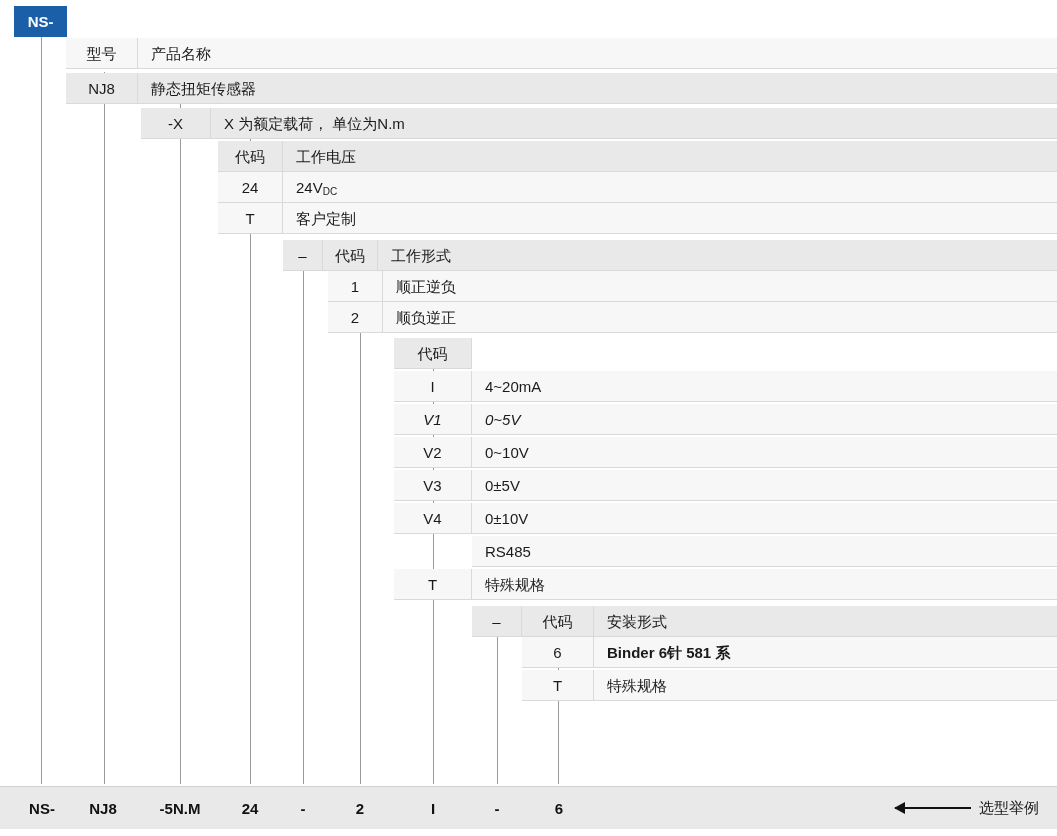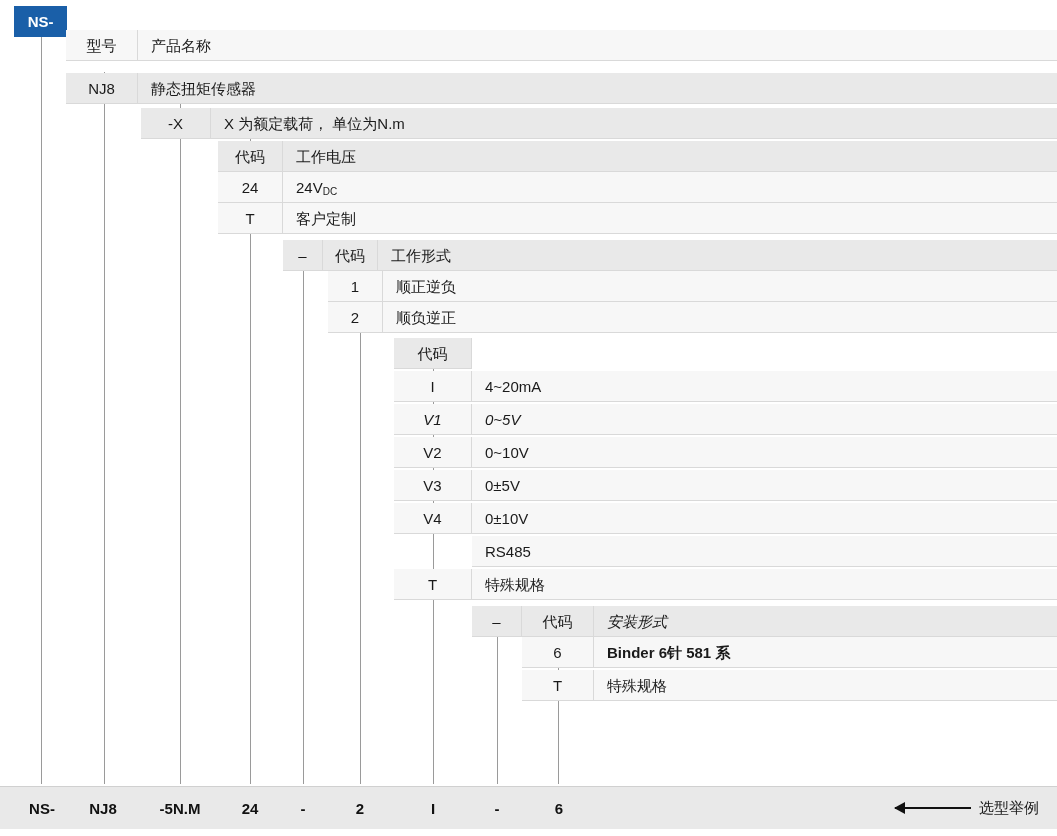--- a/index.html
+++ b/index.html
@@ -102,21 +102,21 @@
   <div class="vline" style="left:360px; top:270px; height:514px;"></div>
   <div class="vline" style="left:433px; top:368px; height:416px;"></div>
   <div class="vline" style="left:497px; top:636px; height:148px;"></div>
   <div class="vline" style="left:558px; top:636px; height:148px;"></div>
 
   <div class="row" style="left:14px;top:6px;width:1043px;height:31px;">
     <div class="cell brand-tag" style="width:55px;">NS-</div>
     <div class="cell desc-cell bg-grey bottom-line" style="width:1020px;margin-top:45px;">商标</div>
   </div>
 
-  <div class="row" style="left:66px;top:30px;width:991px;">
+  <div class="row" style="left:66px;top:38px;width:991px;">
     <div class="cell code-cell bg-white bottom-line" style="width:72px;">型号</div>
     <div class="cell desc-cell bg-white bottom-line" style="width:919px;">产品名称</div>
   </div>
 
   <div class="row" style="left:66px;top:73px;width:991px;">
     <div class="cell code-cell bg-grey bottom-line" style="width:72px;">NJ8</div>
     <div class="cell desc-cell bg-grey bottom-line" style="width:919px;">静态扭矩传感器</div>
   </div>
 
   <div class="row" style="left:141px;top:108px;width:916px;">
@@ -186,21 +186,21 @@
     <div class="cell desc-cell bg-white bottom-line" style="width:585px;">RS485</div>
   </div>
   <div class="row" style="left:394px;top:569px;width:663px;">
     <div class="cell code-cell bg-white bottom-line" style="width:78px;">T</div>
     <div class="cell desc-cell bg-white bottom-line" style="width:585px;">特殊规格</div>
   </div>
 
   <div class="row" style="left:472px;top:606px;width:585px;">
     <div class="cell code-cell bg-grey bottom-line" style="width:50px;">–</div>
     <div class="cell code-cell bg-grey bottom-line" style="width:72px;">代码</div>
-    <div class="cell desc-cell bg-grey bottom-line" style="width:463px;font-style:italic;">安装形式</div>
+    <div class="cell desc-cell bg-grey bottom-line" style="width:463px;">安装形式</div>
   </div>
 
   <div class="row" style="left:522px;top:637px;width:535px;">
     <div class="cell code-cell bg-white bottom-line" style="width:72px;">6</div>
     <div class="cell desc-cell bg-white bottom-line" style="width:463px;font-weight:bold;">Binder 6针 581 系</div>
   </div>
   <div class="row" style="left:522px;top:670px;width:535px;">
     <div class="cell code-cell bg-white bottom-line" style="width:72px;">T</div>
     <div class="cell desc-cell bg-white bottom-line" style="width:463px;">特殊规格</div>
   </div>

